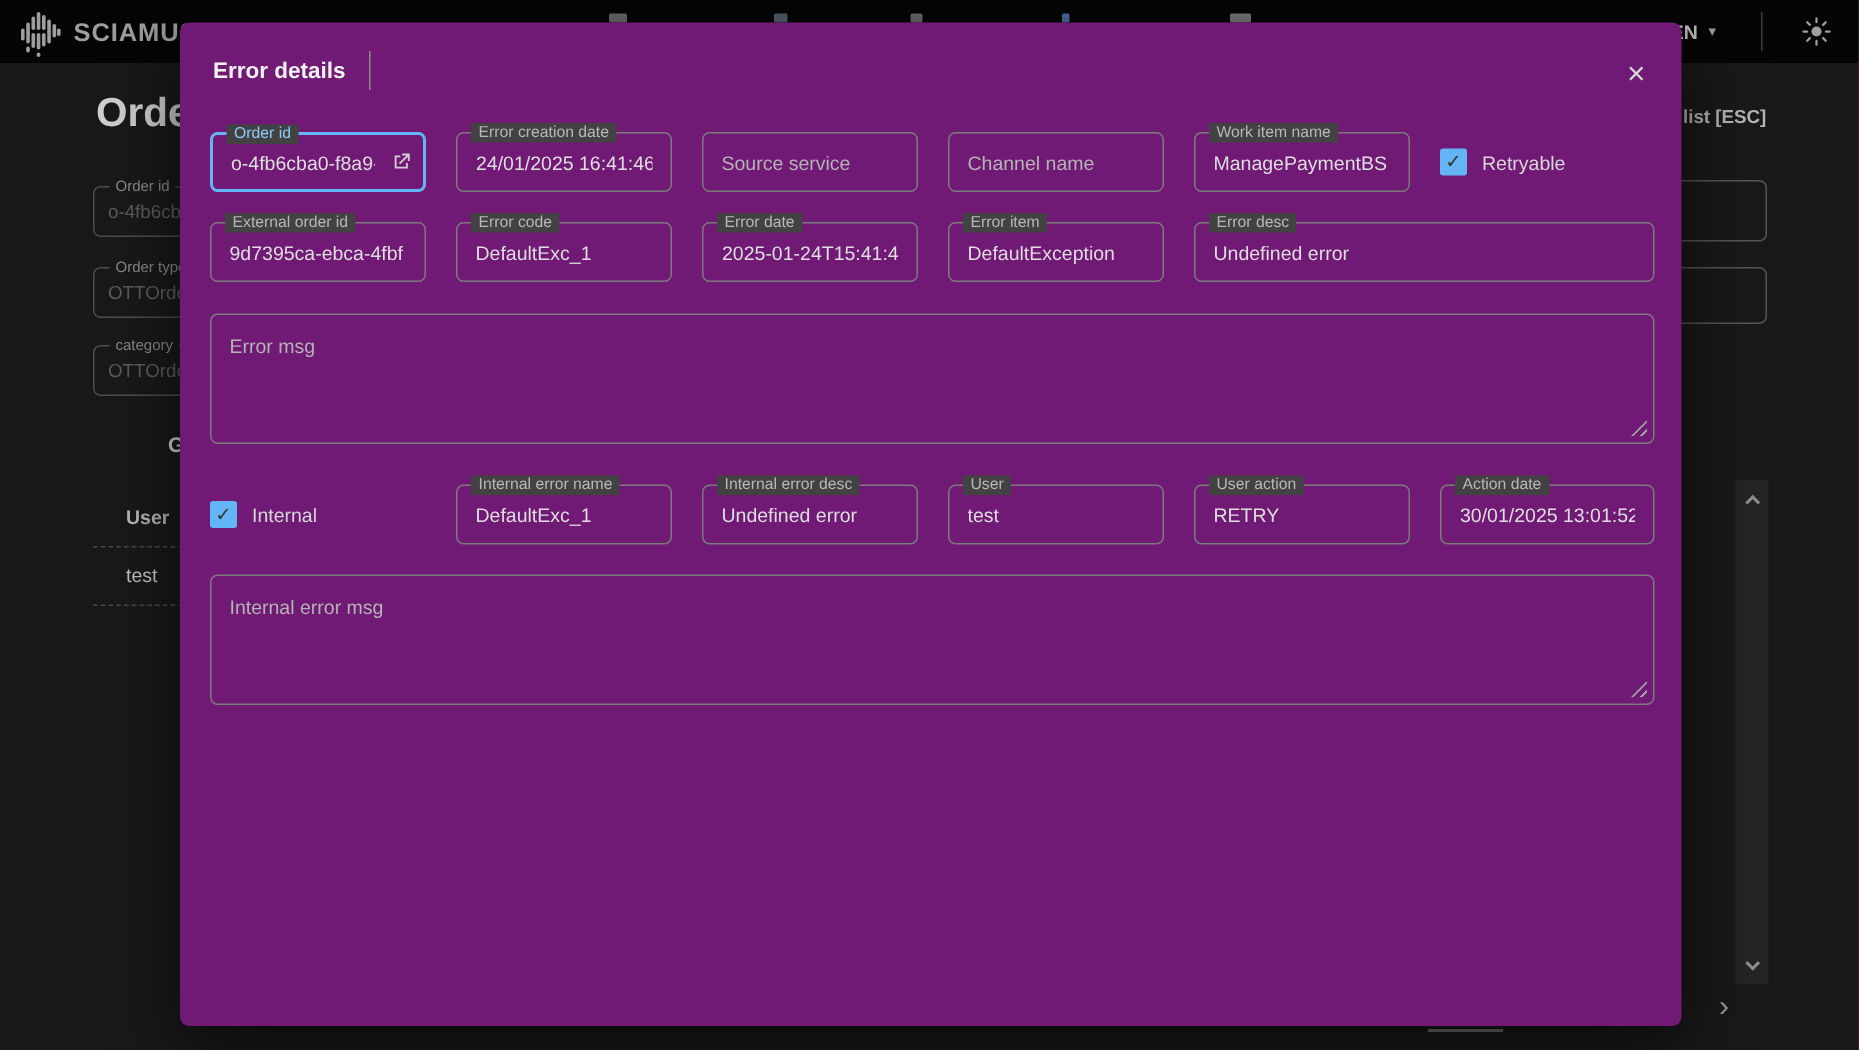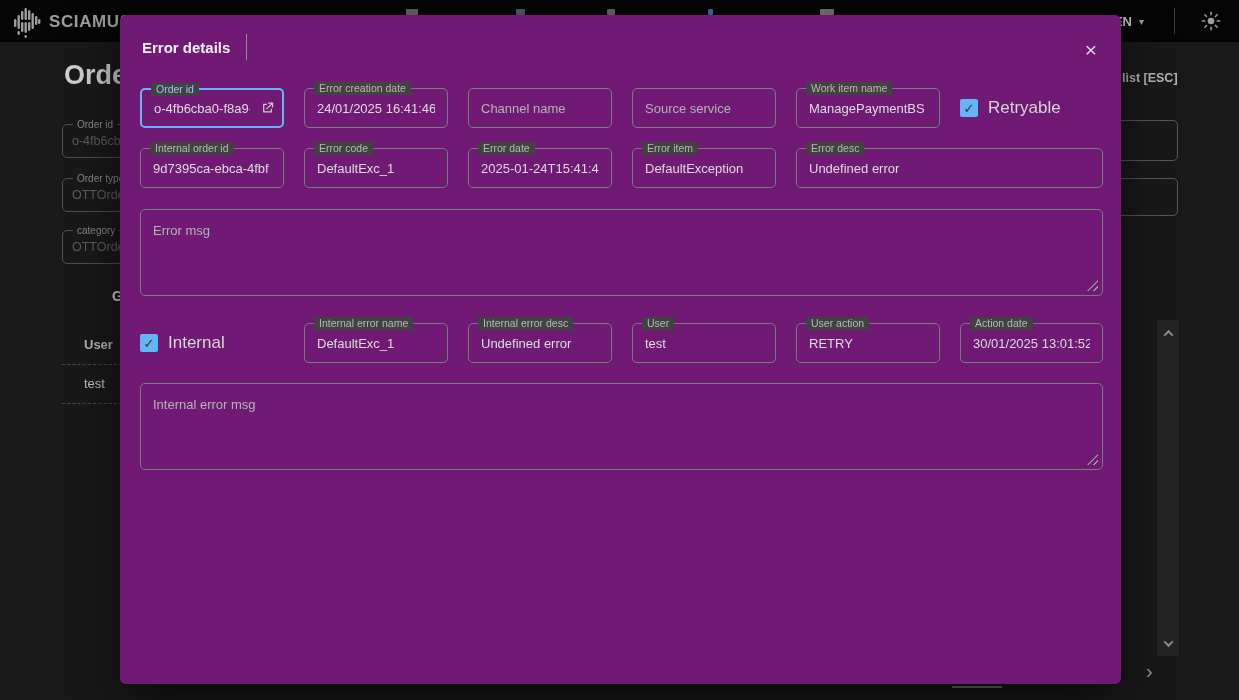--- a/index.html
+++ b/index.html
@@ -56,21 +56,21 @@
   .field.focused .flabel { color:#90caf9; }
   .field input { width:100%; height:100%; background:transparent; border:none; outline:none;
                  color:#dedede; font-size:13px; padding:0 12px; font-family:inherit; }
   .field input::placeholder { color:#b4b4b4; opacity:1; }
   .field.has-icon input { padding-right:32px; }
   .field-icon { position:absolute; right:7px; top:50%; transform:translateY(-50%); cursor:pointer; display:flex; }
   .cbwrap { display:flex; align-items:center; gap:10px; cursor:pointer; flex:none; }
   .cbwrap.col { width:144px; }
   .cbbox { width:18px; height:18px; border-radius:2px; background:#64b5f6; display:flex; align-items:center;
            justify-content:center; font-size:13px; font-weight:700; color:#333; flex:none; }
-  .cblabel { font-size:17px; color:#d6d6d6; white-space:nowrap; }
+  .cblabel { font-size:13px; color:#d6d6d6; white-space:nowrap; }
   .txtfield { position:relative; margin:0 18px 0 20px; height:87px; border:1px solid #7b7b7b; border-radius:5px; }
   .t1 { margin-top:21px; } .t2 { margin-top:20px; }
   .txtfield textarea { width:100%; height:100%; background:transparent; border:none; outline:none; resize:none;
                        color:#dedede; font-size:13px; padding:13px 12px; font-family:Liberation Sans, sans-serif; }
   .txtfield textarea::placeholder { color:#b4b4b4; opacity:1; }
   .grip { position:absolute; right:4px; bottom:4px; width:11px; height:11px; pointer-events:none;
           background:repeating-linear-gradient(-45deg, transparent 0 2.5px, #9e9e9e 2.5px 4px);
           clip-path:polygon(100% 0, 100% 100%, 0 100%); }
 </style>
 </head>
@@ -178,38 +178,38 @@
           <path d="M5 5h6v2H7v10h10v-4h2v6H5z"></path>
           <path d="M13 3h8v8h-2V6.4l-8.1 8.1-1.4-1.4L17.6 5H13z"></path>
         </svg>
       </span>
     </div>
     <div class="field">
       <span class="flabel">Error creation date</span>
       <input value="24/01/2025 16:41:46" style="">
     </div>
     <div class="field">
+      <input placeholder="Source service" style="">
+    </div>
+    <div class="field">
       <input placeholder="Channel name" style="">
-    </div>
-    <div class="field">
-      <input placeholder="Source service" style="">
     </div>
     <div class="field">
       <span class="flabel">Work item name</span>
       <input value="ManagePaymentBS" style="">
     </div>
     <label class="cbwrap">
       <span class="cbbox">✓</span>
       <span class="cblabel">Retryable</span>
     </label>
   </div>
 
   <div class="mrow r2">
     <div class="field">
-      <span class="flabel">Internal order id</span>
+      <span class="flabel">External order id</span>
       <input value="9d7395ca-ebca-4fbf" style="">
     </div>
     <div class="field">
       <span class="flabel">Error code</span>
       <input value="DefaultExc_1" style="">
     </div>
     <div class="field">
       <span class="flabel">Error date</span>
       <input value="2025-01-24T15:41:46." style="">
     </div>

